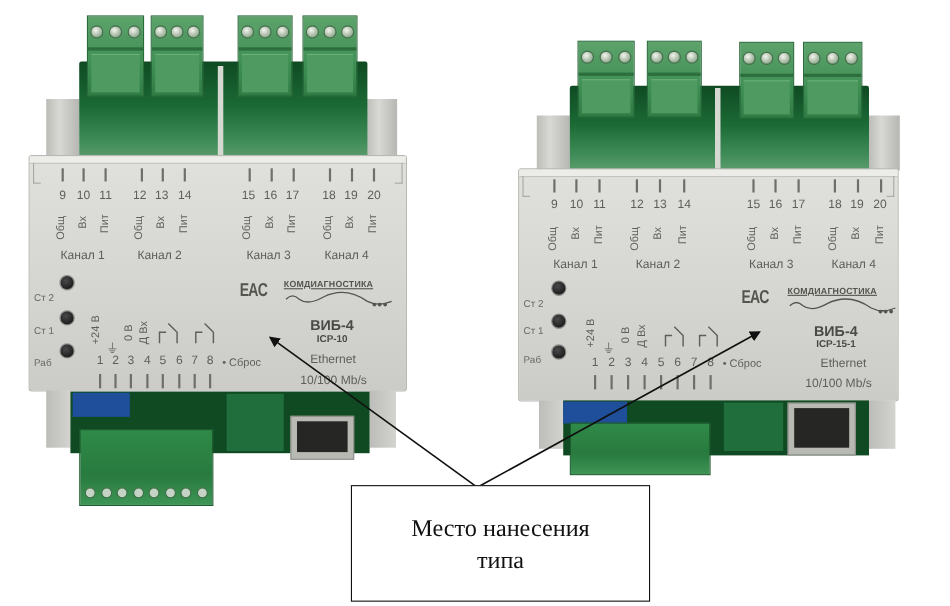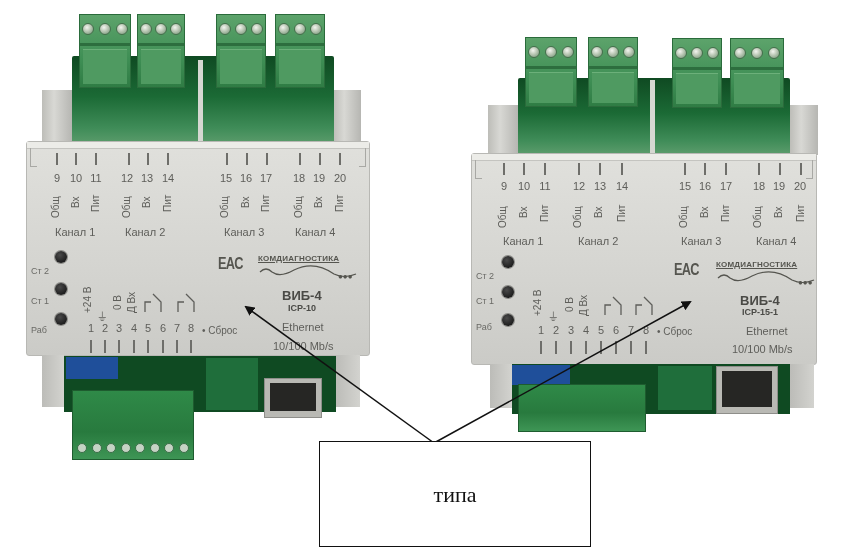--- a/index.html
+++ b/index.html
@@ -409,14 +409,15 @@
   <defs>
     <marker id="ah" markerWidth="10" markerHeight="10" refX="8" refY="5" orient="auto" markerUnits="userSpaceOnUse">
       <path d="M0,0 L10,5 L0,10 Z" fill="#111"></path>
     </marker>
   </defs>
   <line x1="434" y1="443" x2="246" y2="307" stroke="#111" stroke-width="1.5" marker-end="url(#ah)"></line>
   <line x1="434" y1="443" x2="690" y2="302" stroke="#111" stroke-width="1.5" marker-end="url(#ah)"></line>
 </svg>
 
 <div class="callout">
+  <div>Место нанесения</div>
   <div>типа</div>
 </div>
 
 </body></html>

